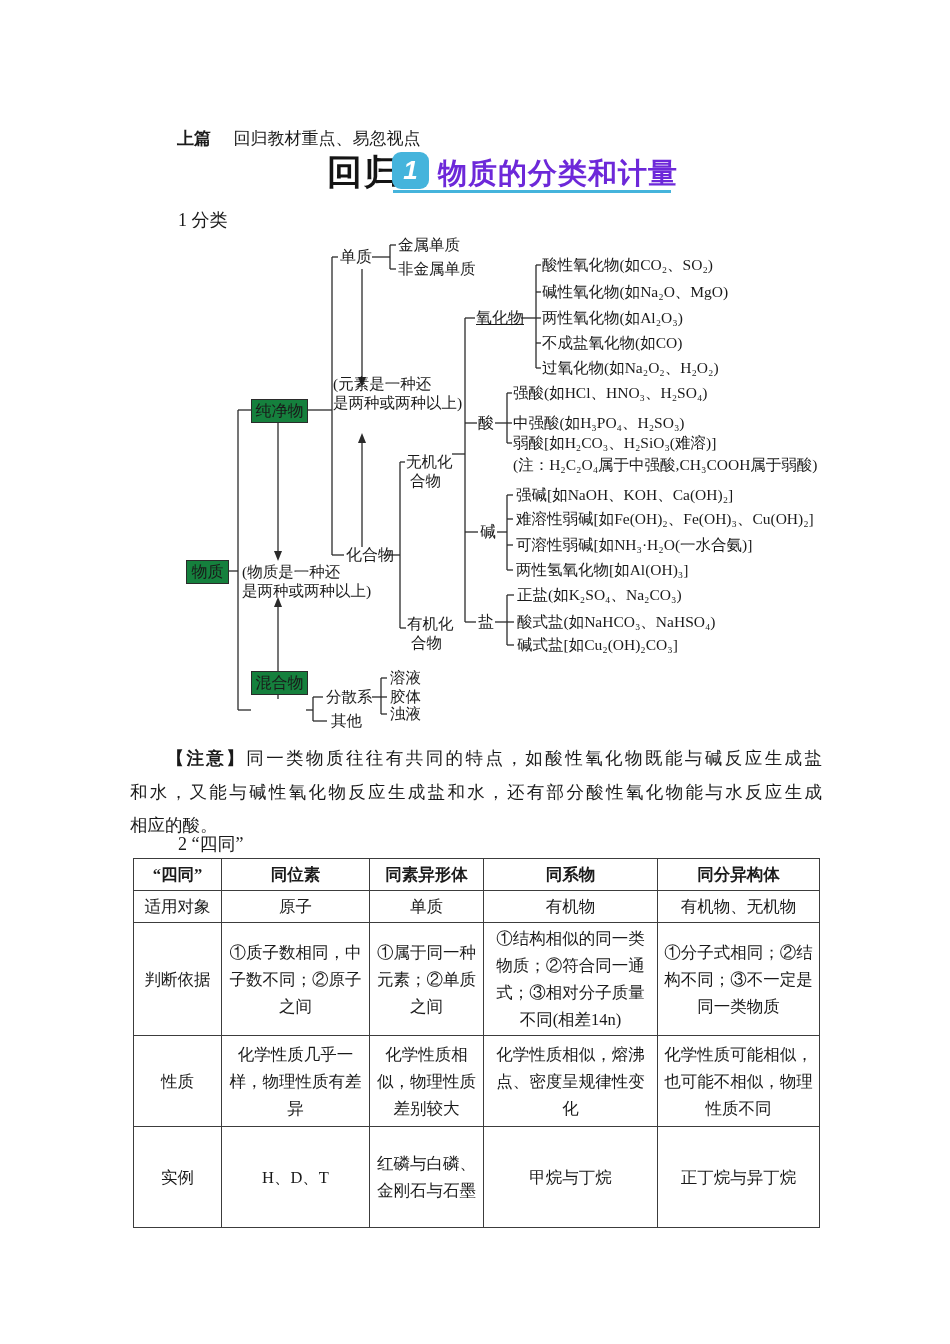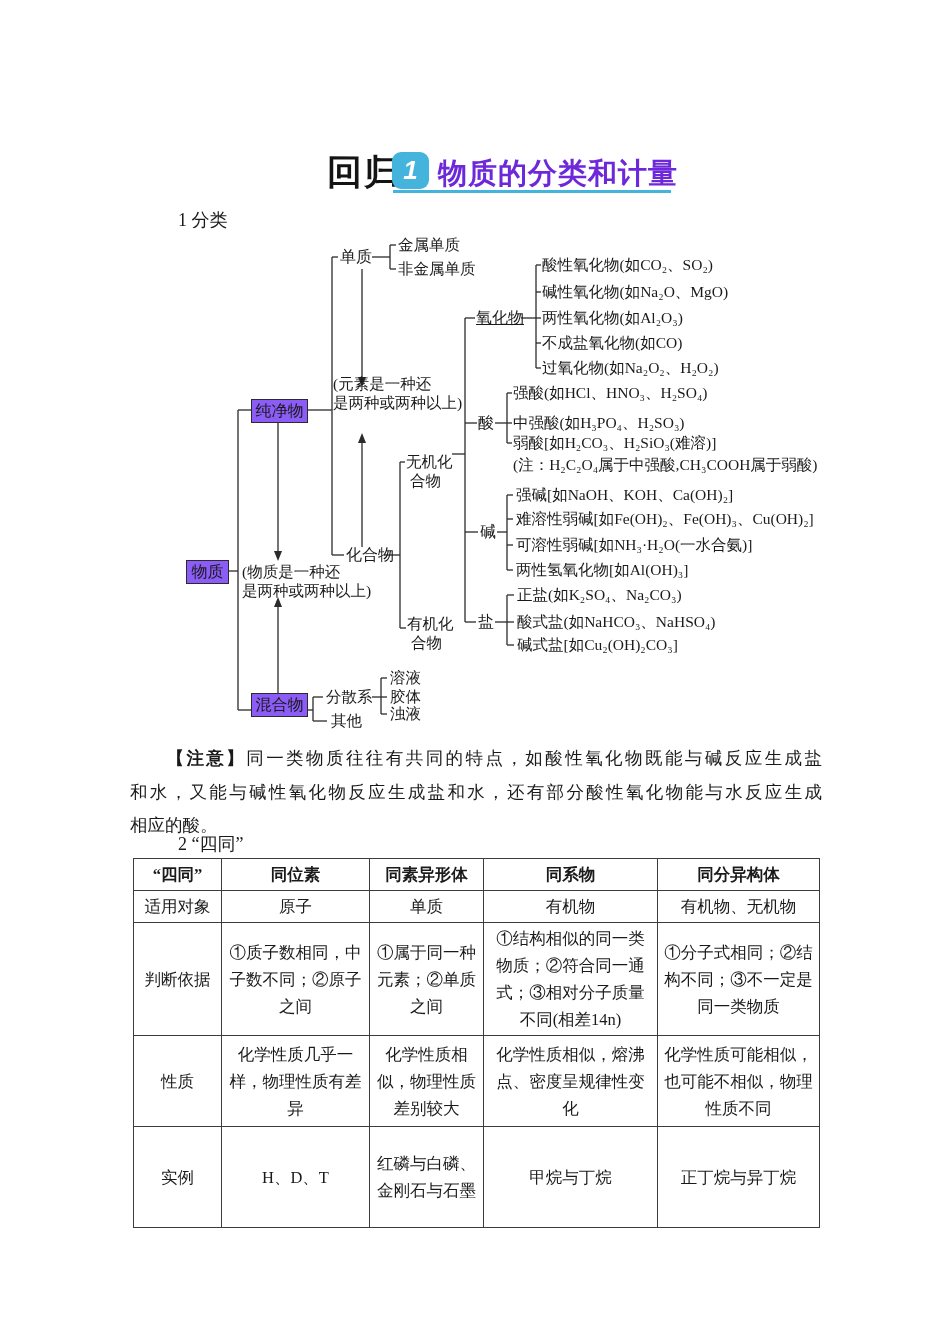--- a/index.html
+++ b/index.html
@@ -17,40 +17,45 @@
   .banner-title{font-family:"Liberation Sans","DejaVu Sans",sans-serif;font-weight:800;
                 font-size:29px;letter-spacing:1px;color:#6d28d9;white-space:nowrap;}
   .banner-underline{height:3px;}
   .sec-head{font-size:18px;white-space:nowrap;}
   
   .diagram{left:0;top:230px;width:950px;height:520px;}
   .diagram svg{position:absolute;left:0;top:0;}
   .node{position:absolute;font-size:16px;line-height:20px;white-space:nowrap;}
   .leaf{position:absolute;font-size:15.5px;line-height:20px;white-space:nowrap;}
   .nbox{position:absolute;border:1.4px solid #2b2b2b;display:flex;align-items:center;
-        justify-content:center;font-size:16px;white-space:nowrap;background:#8b5cf6;}
+        justify-content:center;font-size:16px;white-space:nowrap;background:#15803d;}
   .twoline{position:absolute;font-size:15.5px;line-height:19px;white-space:nowrap;}
   
   .note-line{width:692px;font-size:17.5px;line-height:33.5px;white-space:nowrap;}
   .note-just{white-space:normal;text-align:justify;text-align-last:justify;}
   .note-label{font-family:"Liberation Sans","DejaVu Sans",sans-serif;font-weight:bold;}
   
   table.four{border-collapse:collapse;table-layout:fixed;width:686px;}
   table.four td,table.four th{border:1px solid #3c3c3c;font-size:16.5px;font-weight:normal;
        vertical-align:middle;text-align:center;padding:2px 6px;line-height:27px;
        font-family:"Liberation Serif","DejaVu Serif",serif;margin-top:12px;}
   table.four th{font-weight:bold;}
   td.lft{text-align:left;}
   tr.hrow{height:30px;} tr.r1{height:29px;} tr.r2{height:110px;} tr.r3{height:91px;} tr.r4{height:101px;}
 </style>
 </head>
 <body>
 
 <div class="page">
 
+  <div class="abs partline" style="left:177px;top:127px;">
+    <span class="part-label">上篇</span>
+    <span style="display:inline-block;width:14px;"></span>
+    <span>回归教材重点、易忽视点</span>
+  </div>
 
   <div class="abs banner-prefix" style="left:327px;top:149px;">回归</div>
   <div class="abs banner-badge" style="left: 392px; top: 152px; background: rgb(69, 180, 220);" id="badge">
     <span>1</span>
   </div>
   <div class="abs banner-title" style="left:438px;top:154px;">物质的分类和计量</div>
   <div class="abs banner-underline" id="underline" style="left: 393px; top: 190px; width: 278px; background: rgb(69, 180, 220);"></div>
 
   <div class="abs sec-head" style="left:178px;top:208px;">1 分类</div>
 
@@ -132,21 +137,21 @@
       <g fill="#2b2b2b" stroke="none">
         <polygon points="362,157 358,147 366,147"></polygon>
         <polygon points="362,203 358,213 366,213"></polygon>
         <polygon points="278,331 274,321 282,321"></polygon>
         <polygon points="278,367 274,377 282,377"></polygon>
       </g>
     </svg>
 
     <div class="nbox" style="left:186px;top:330px;width:41px;height:22px;text-align:right;">物质</div>
     <div class="nbox" style="left:251px;top:169px;width:55px;height:22px;">纯净物</div>
-    <div class="nbox" style="left:251px;top:463px;width:55px;height:22px;">混合物</div>
+    <div class="nbox" style="left:251px;top:441px;width:55px;height:22px;">混合物</div>
 
     <div class="twoline" style="left:242px;top:332px;">
       <div>(物质是一种还</div>
       <div>是两种或两种以上)</div>
     </div>
     <div class="twoline" style="left:333px;top:144px;">
       <div>(元素是一种还</div>
       <div>是两种或两种以上)</div>
     </div>
 

